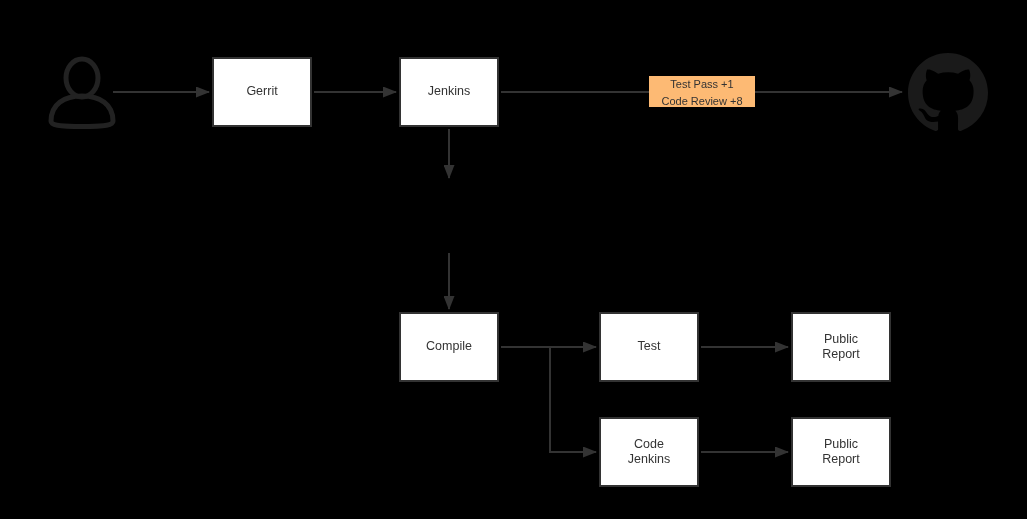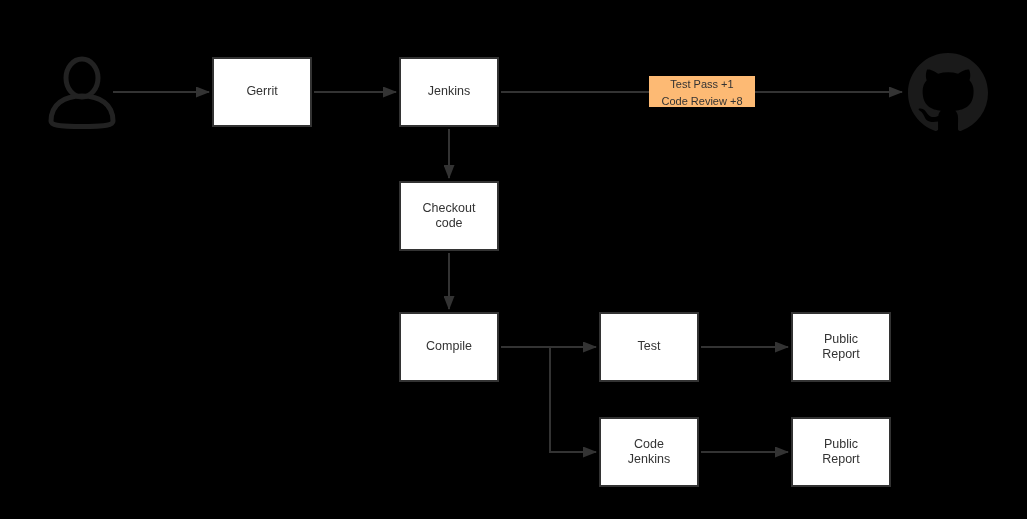--- a/index.html
+++ b/index.html
@@ -104,24 +104,20 @@
   <div class="node n-gerrit">
     <span>Gerrit</span>
     <span></span>
   </div>
 
   <div class="node n-jenkins">
     <span>Jenkins</span>
     <span></span>
   </div>
 
-  <div class="node n-checkout">
-    <span>Checkout</span>
-    <span>code</span>
-  </div>
 
   <div class="node n-compile">
     <span>Compile</span>
     <span></span>
   </div>
 
   <div class="node n-test">
     <span>Test</span>
     <span></span>
   </div>

